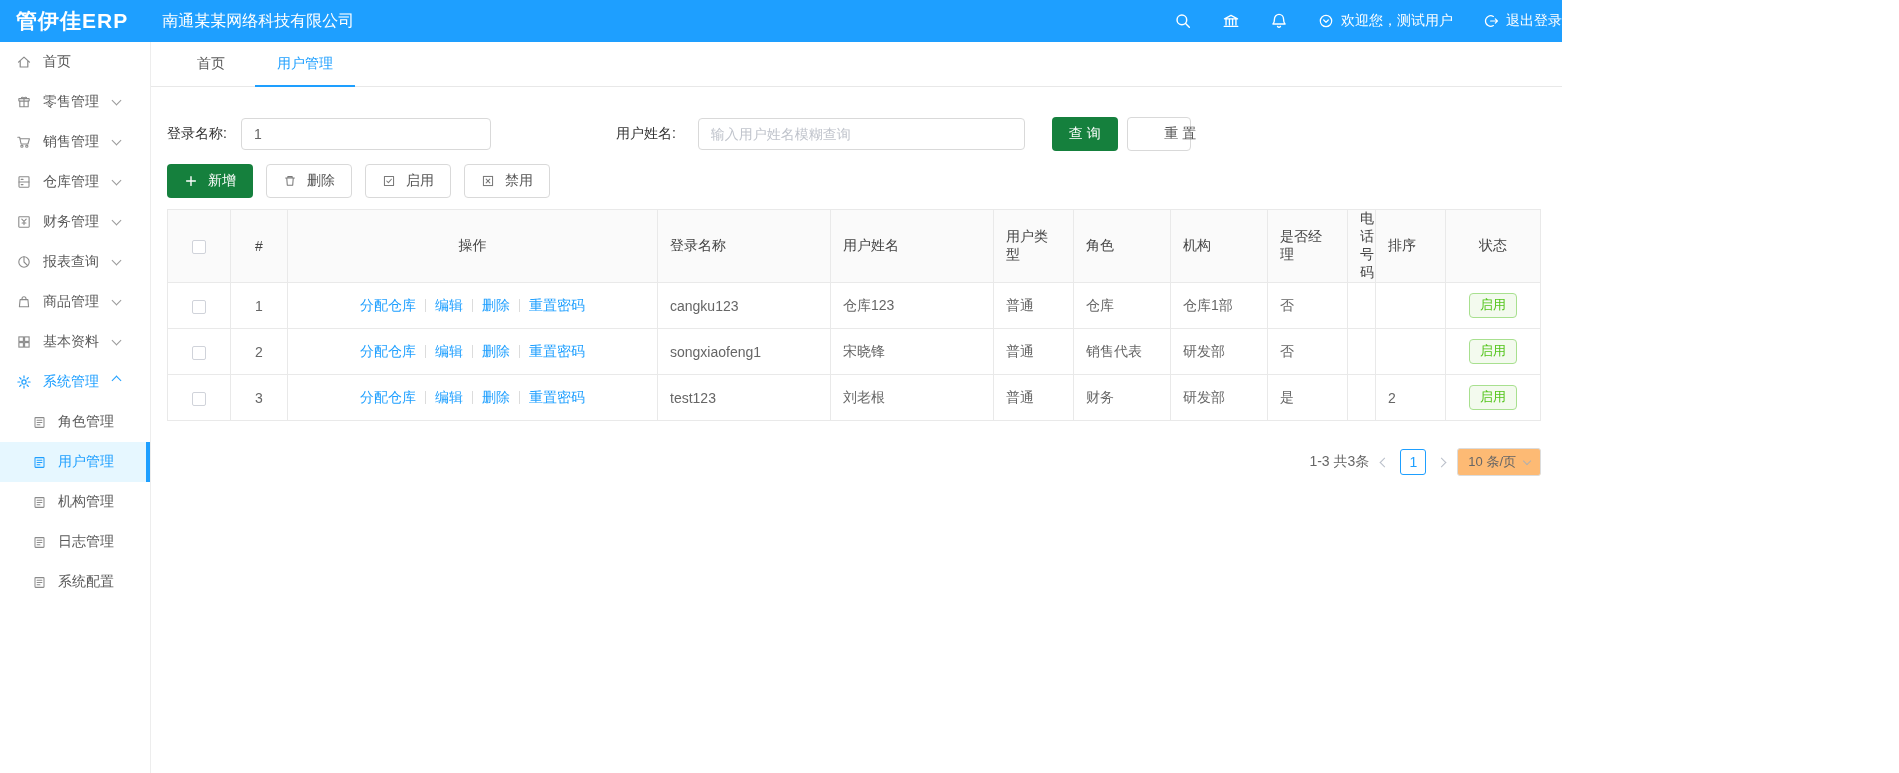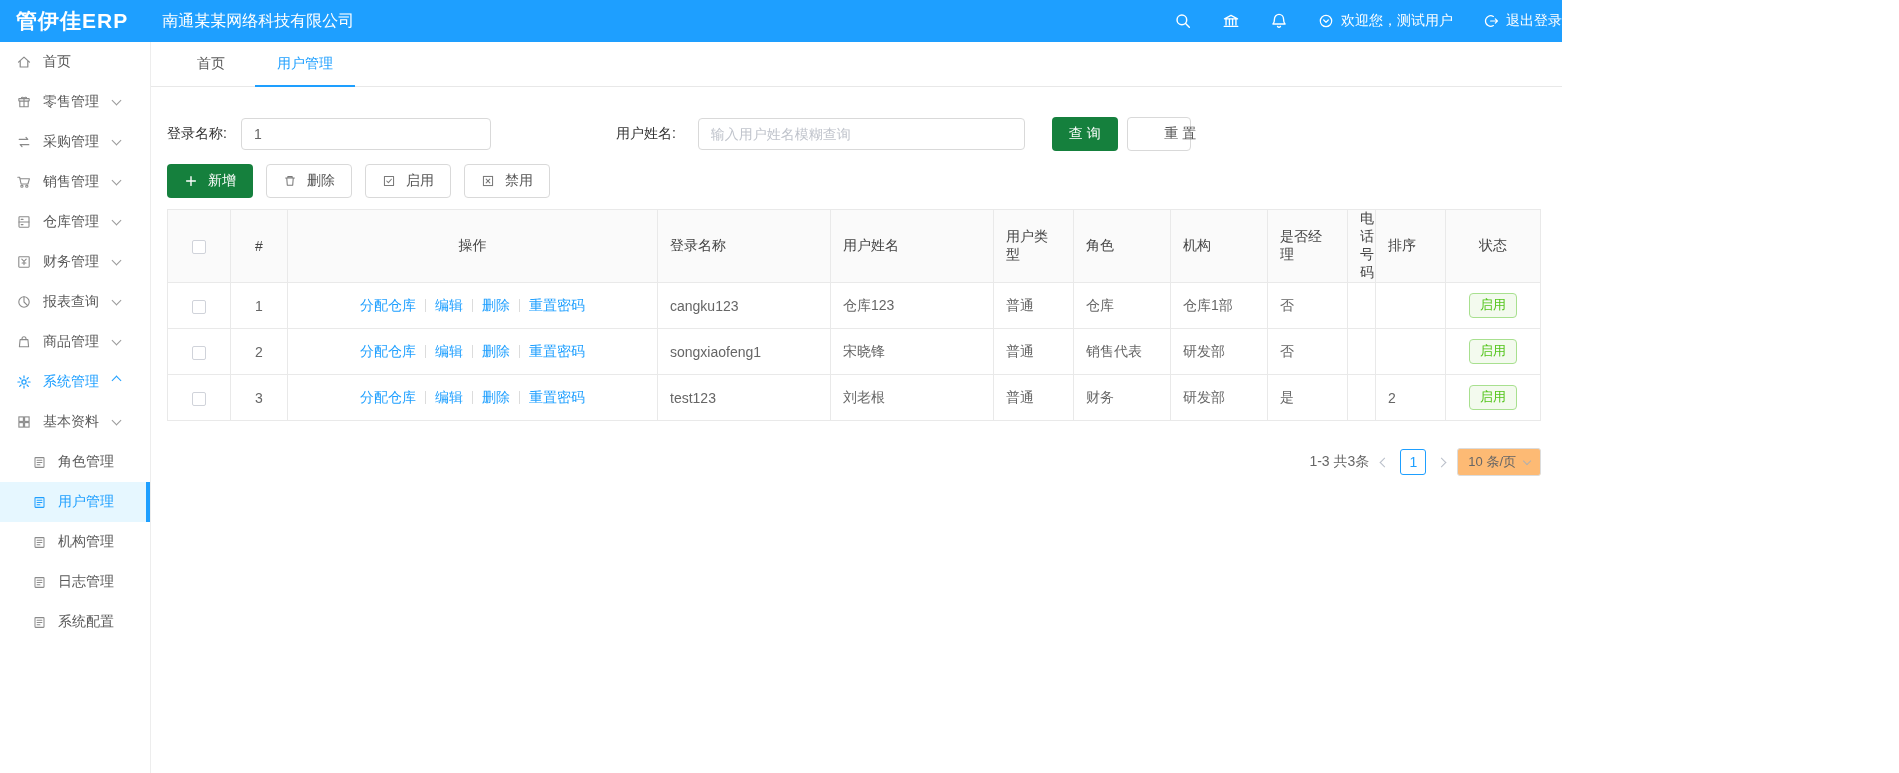--- a/index.html
+++ b/index.html
@@ -148,29 +148,20 @@
         <span class="sicon">
             <svg viewBox="0 0 16 16" fill="none" stroke="currentColor" stroke-width="1.1" stroke-linecap="round" stroke-linejoin="round">
               <rect x="2.8" y="4.6" width="10.4" height="2.5" rx="0.5"></rect>
               <path d="M3.8 7.1v5.7h8.4V7.1M8 4.6v8.2M8 4.4C7 2.6 4.9 3 5.6 4.4M8 4.4c1-1.8 3.1-1.4 2.4 0"></path>
             </svg>
           </span>
         <span class="slabel">零售管理</span>
         <i class="chv down sidechv"></i>
       </div>
 
-      <div class="side-item">
-        <span class="sicon">
-            <svg viewBox="0 0 16 16" fill="none" stroke="currentColor" stroke-width="1.2" stroke-linecap="round" stroke-linejoin="round">
-              <path d="M3.2 5.3h8.6L10 3.4M12.8 10.7H4.2L6 12.6"></path>
-            </svg>
-          </span>
-        <span class="slabel">采购管理</span>
-        <i class="chv down sidechv"></i>
-      </div>
 
       <div class="side-item">
         <span class="sicon">
             <svg viewBox="0 0 16 16" fill="none" stroke="currentColor" stroke-width="1.1" stroke-linecap="round" stroke-linejoin="round">
               <path d="M1.8 3.2h1.8l1.5 6.8h6.8l1.5-5.2H4.3"></path>
               <circle cx="5.9" cy="12.2" r="1.1"></circle>
               <circle cx="10.8" cy="12.2" r="1.1"></circle>
             </svg>
           </span>
         <span class="slabel">销售管理</span>
@@ -212,44 +203,44 @@
 
       <div class="side-item">
         <span class="sicon">
             <svg viewBox="0 0 16 16" fill="none" stroke="currentColor" stroke-width="1.1" stroke-linecap="round" stroke-linejoin="round">
               <path d="M4.1 5.6h7.8l.7 7.2H3.4z"></path>
               <path d="M6 5.6v-.8a2 2 0 0 1 4 0v.8"></path>
             </svg>
           </span>
         <span class="slabel">商品管理</span>
         <i class="chv down sidechv"></i>
-      </div>
-
-      <div class="side-item blue">
-        <span class="sicon">
-            <svg viewBox="0 0 16 16" fill="none" stroke="currentColor" stroke-width="1.2" stroke-linecap="round">
-              <circle cx="8" cy="8" r="2.1"></circle>
-              <path d="M8 1.9v1.9M8 12.2v1.9M1.9 8h1.9M12.2 8h1.9M3.7 3.7l1.3 1.3M11 11l1.3 1.3M12.3 3.7 11 5M5 11l-1.3 1.3"></path>
-            </svg>
-          </span>
-        <span class="slabel">系统管理</span>
-        <i class="chv up sidechv"></i>
       </div>
 
       <div class="side-item">
         <span class="sicon">
             <svg viewBox="0 0 16 16" fill="none" stroke="currentColor" stroke-width="1.1">
               <rect x="2.9" y="2.9" width="4.5" height="4.5"></rect>
               <rect x="8.6" y="2.9" width="4.5" height="4.5"></rect>
               <rect x="2.9" y="8.6" width="4.5" height="4.5"></rect>
               <rect x="8.6" y="8.6" width="4.5" height="4.5"></rect>
             </svg>
           </span>
         <span class="slabel">基本资料</span>
         <i class="chv down sidechv"></i>
+      </div>
+
+      <div class="side-item blue">
+        <span class="sicon">
+            <svg viewBox="0 0 16 16" fill="none" stroke="currentColor" stroke-width="1.2" stroke-linecap="round">
+              <circle cx="8" cy="8" r="2.1"></circle>
+              <path d="M8 1.9v1.9M8 12.2v1.9M1.9 8h1.9M12.2 8h1.9M3.7 3.7l1.3 1.3M11 11l1.3 1.3M12.3 3.7 11 5M5 11l-1.3 1.3"></path>
+            </svg>
+          </span>
+        <span class="slabel">系统管理</span>
+        <i class="chv up sidechv"></i>
       </div>
 
       <div class="sub-item">
         <span class="sicon">
             <svg viewBox="0 0 16 16" fill="none" stroke="currentColor" stroke-width="1.1" stroke-linecap="round">
               <rect x="3.2" y="2.8" width="9.6" height="10.4" rx="0.6"></rect>
               <path d="M5.4 5.6h5.2M5.4 8h5.2M5.4 10.4h3.1"></path>
             </svg>
           </span>
         <span class="slabel">角色管理</span>

